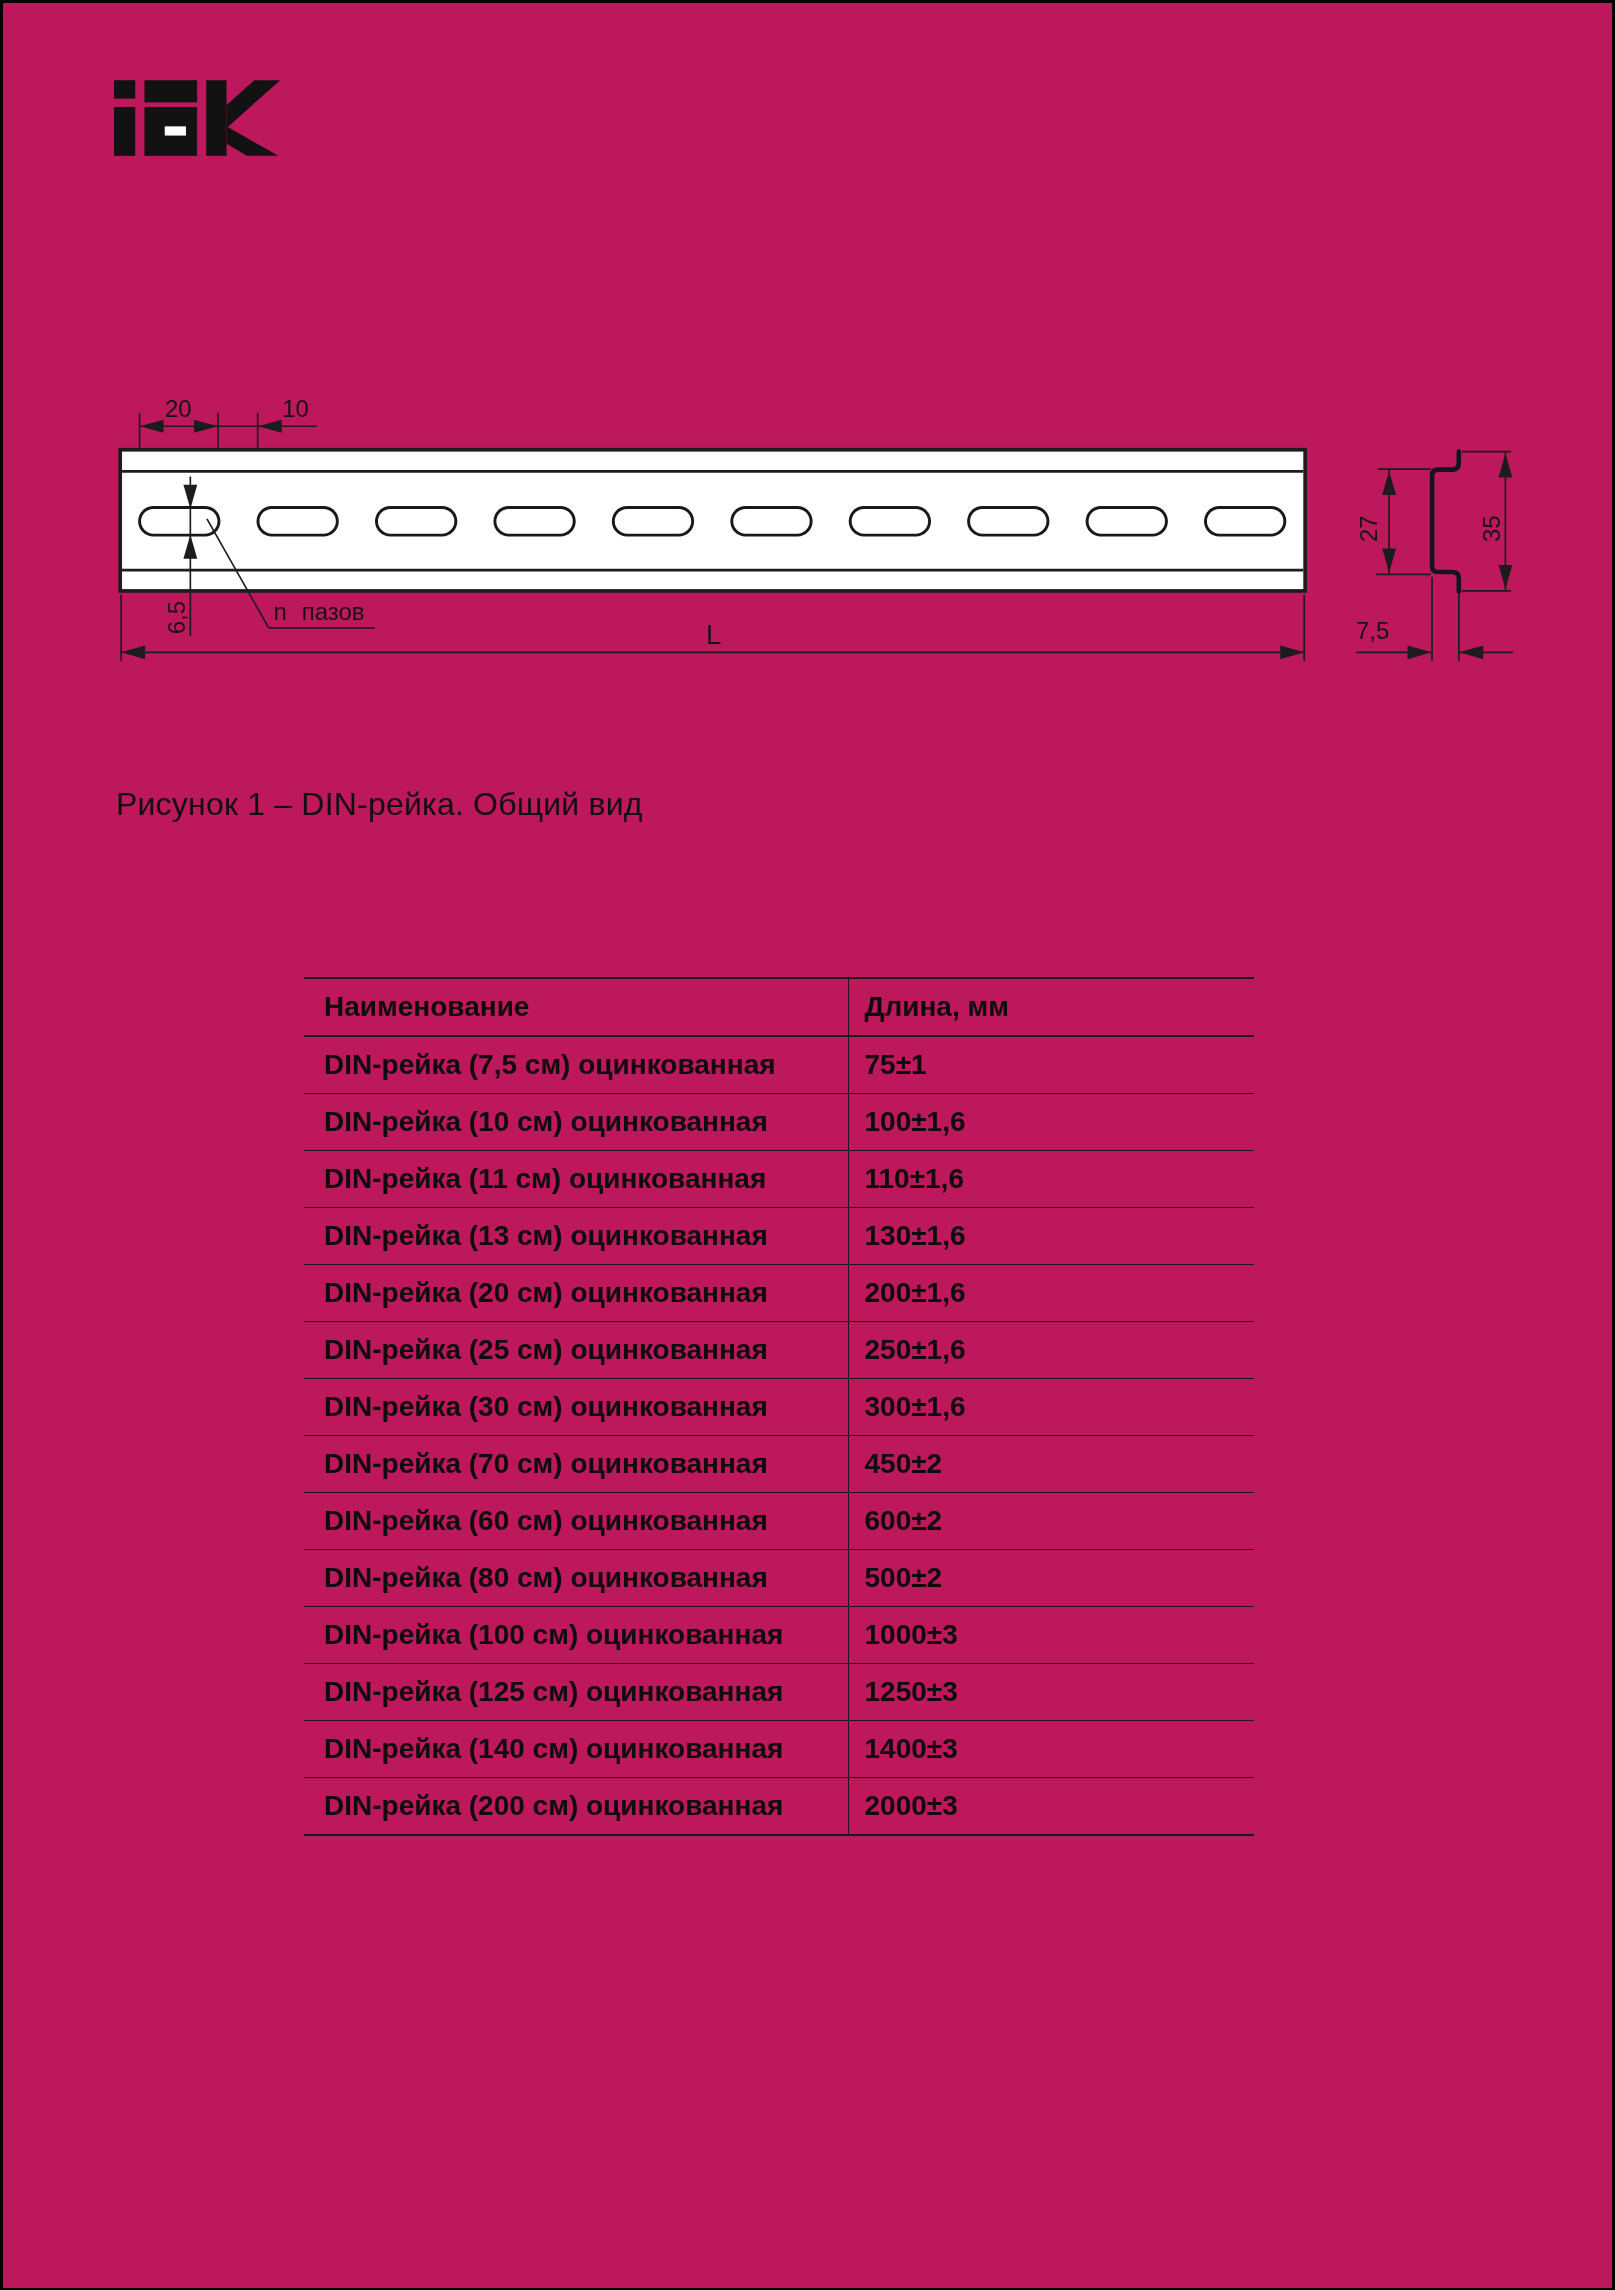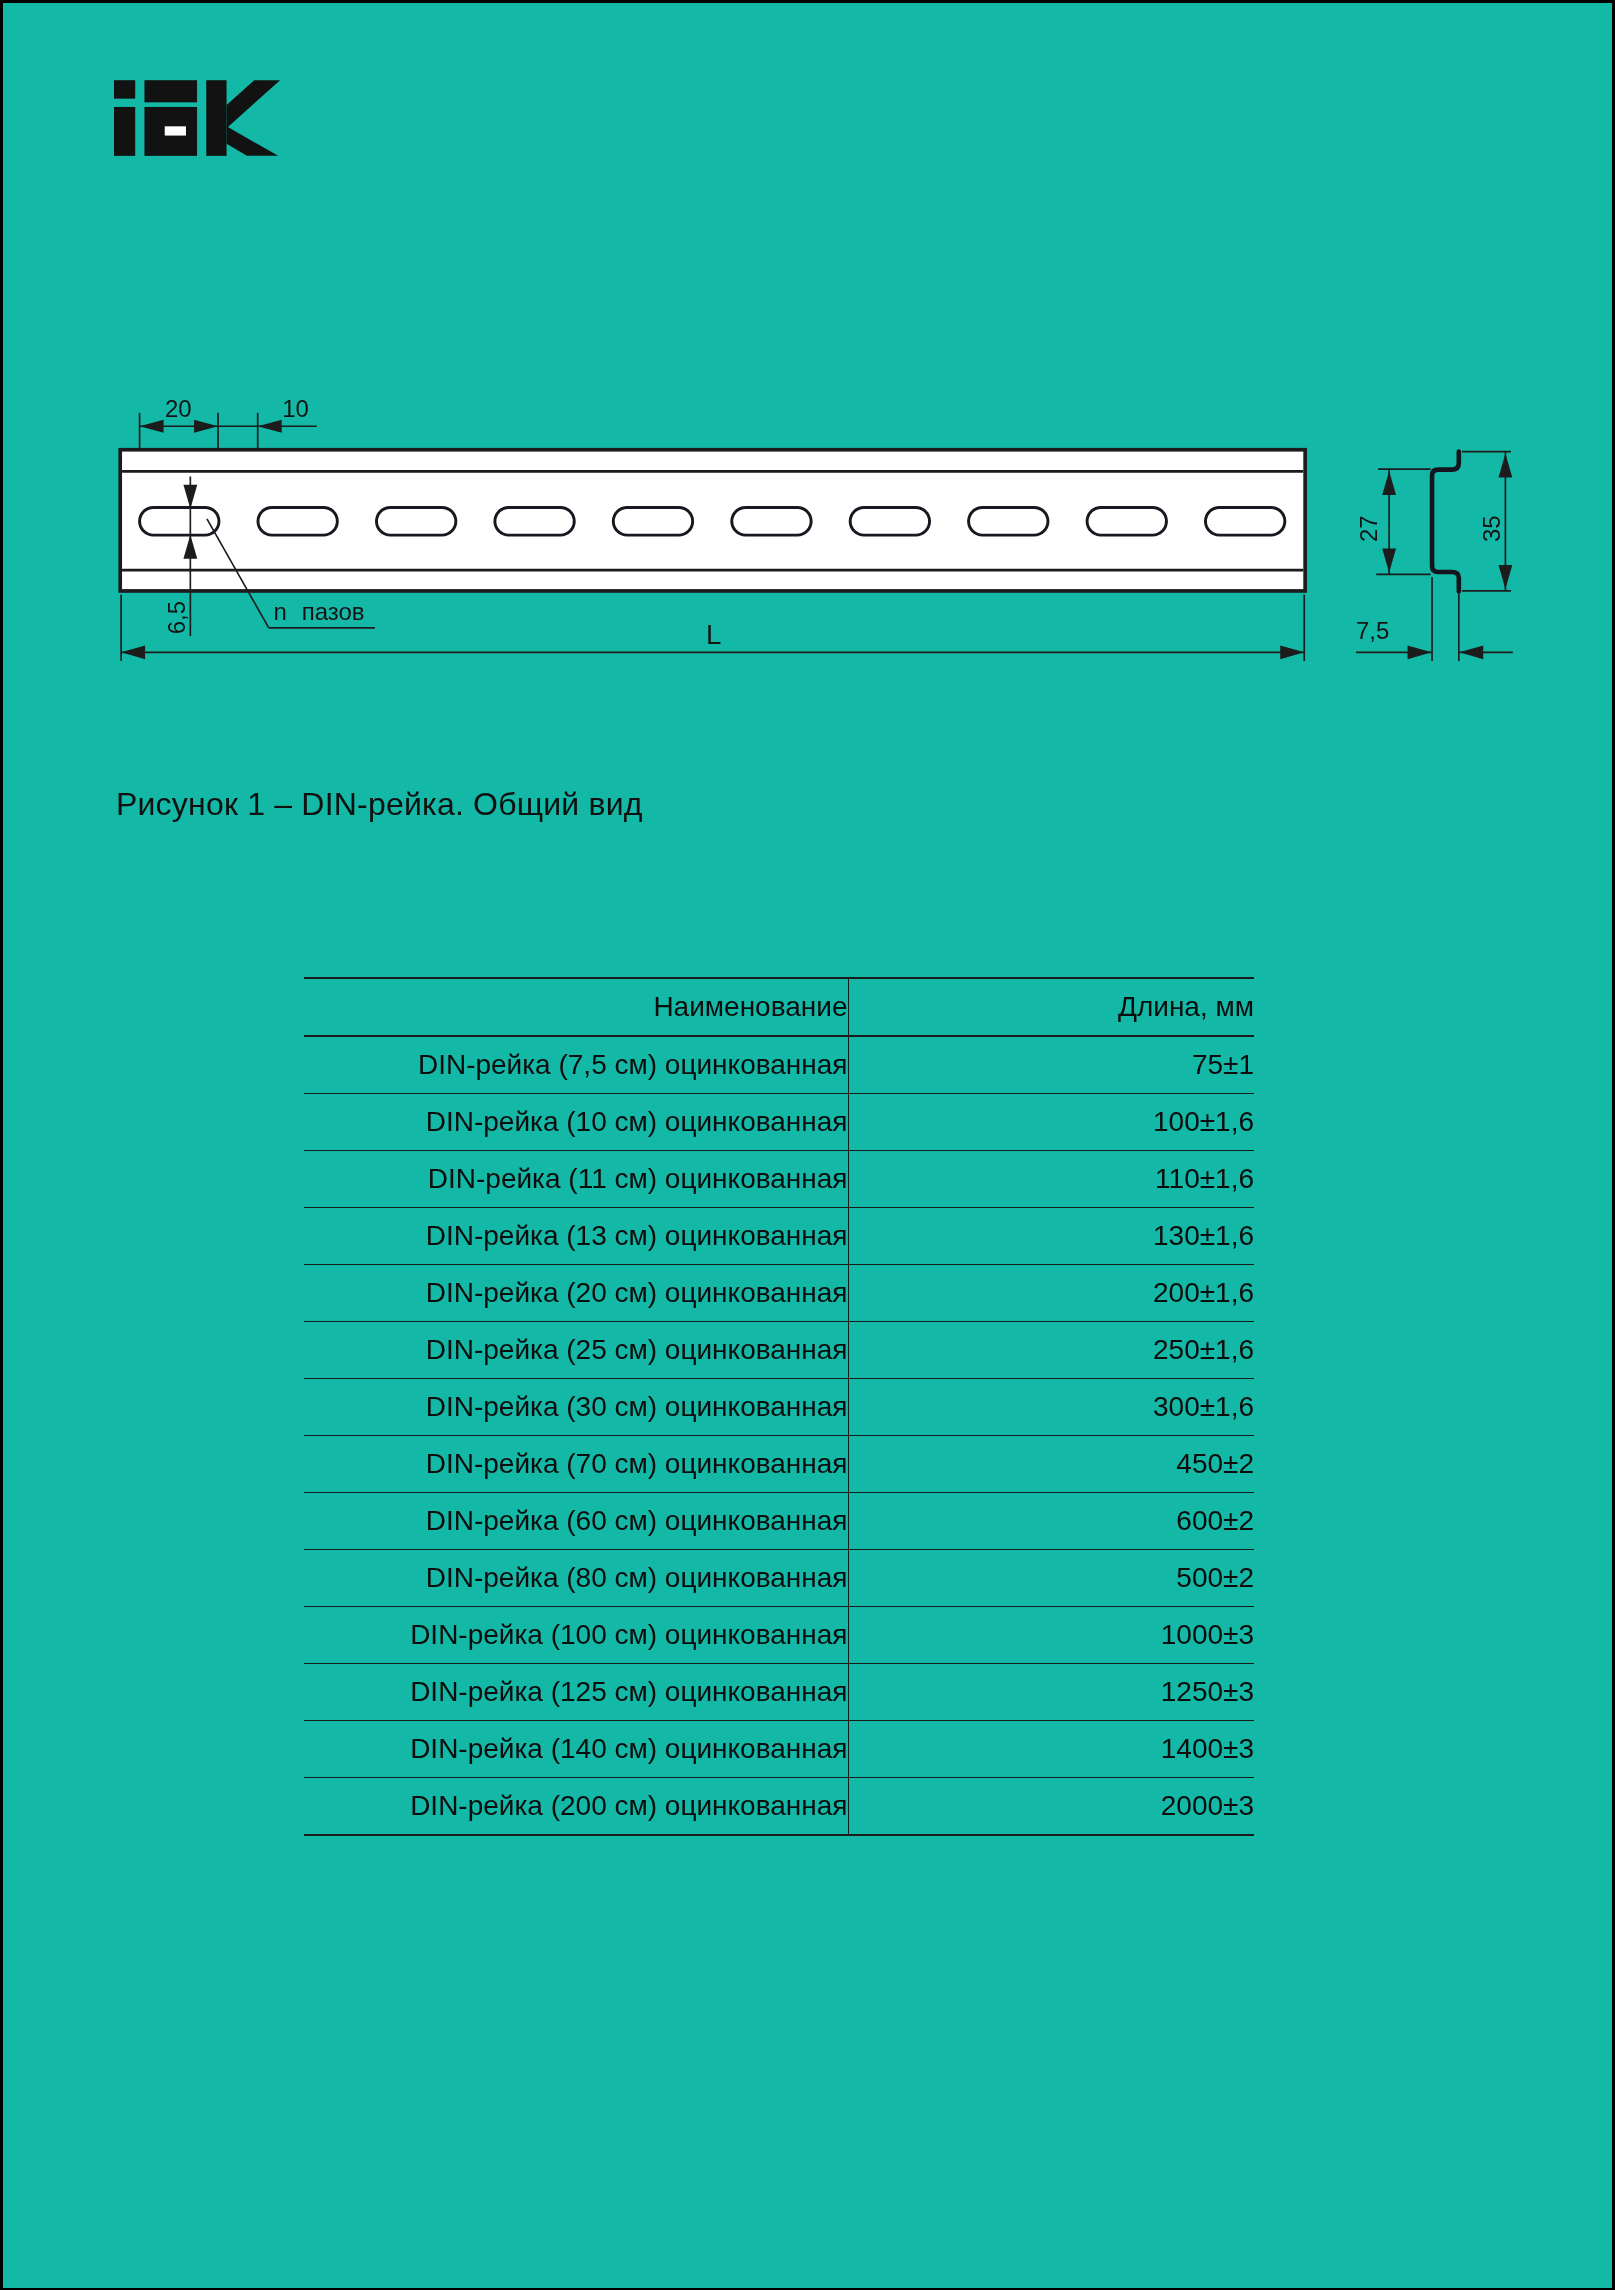--- a/index.html
+++ b/index.html
@@ -1,19 +1,19 @@
 <!DOCTYPE html>
 <html style="font-size:14.8px"><head>
 <meta charset="utf-8">
 <style>
   html,body{margin:0;padding:0;background:#e8e8e8;}
   .page{
     position:relative;
     width:1615px;height:2291px;
-    background:#14b8a6;
+    background:#be185d;
     border:3.7px solid #000;
     box-sizing:border-box;
     overflow:hidden;
     font-family:"Liberation Sans",sans-serif;
     color:#101010;
   }
   .abs{position:absolute;}
   
   .logo{left:111px;top:77px;width:167px;height:77px;}
   
@@ -32,21 +32,21 @@
   .caption{left:113px;top:783px;font-size:32px;letter-spacing:0.2px;}
   
   .sizes{
     left:301px;top:974px;width:950px;
     border-collapse:collapse;table-layout:fixed;
     font-size:28px;color:#0d0d0d;
   }
   .sizes col.c1{width:544px;}
   .sizes col.c2{width:406px;}
   .sizes th,.sizes td{
-    font-weight:400;text-align:right;vertical-align:middle;
+    font-weight:700;text-align:left;vertical-align:middle;
     height:56px;padding:0 0 0 20px;
     white-space:nowrap;overflow:hidden;
   }
   .sizes th{height:56px;}
   .sizes .val{border-left:1.8px solid #1a1a1a;padding-left:16px;}
   .sizes thead tr{border-top:2.8px solid #1a1a1a;border-bottom:2.8px solid #1a1a1a;}
   .sizes tbody tr{border-bottom:1.8px solid #1a1a1a;}
   .sizes tbody tr:last-child{border-bottom:2.8px solid #1a1a1a;}
 </style>
 </head>

